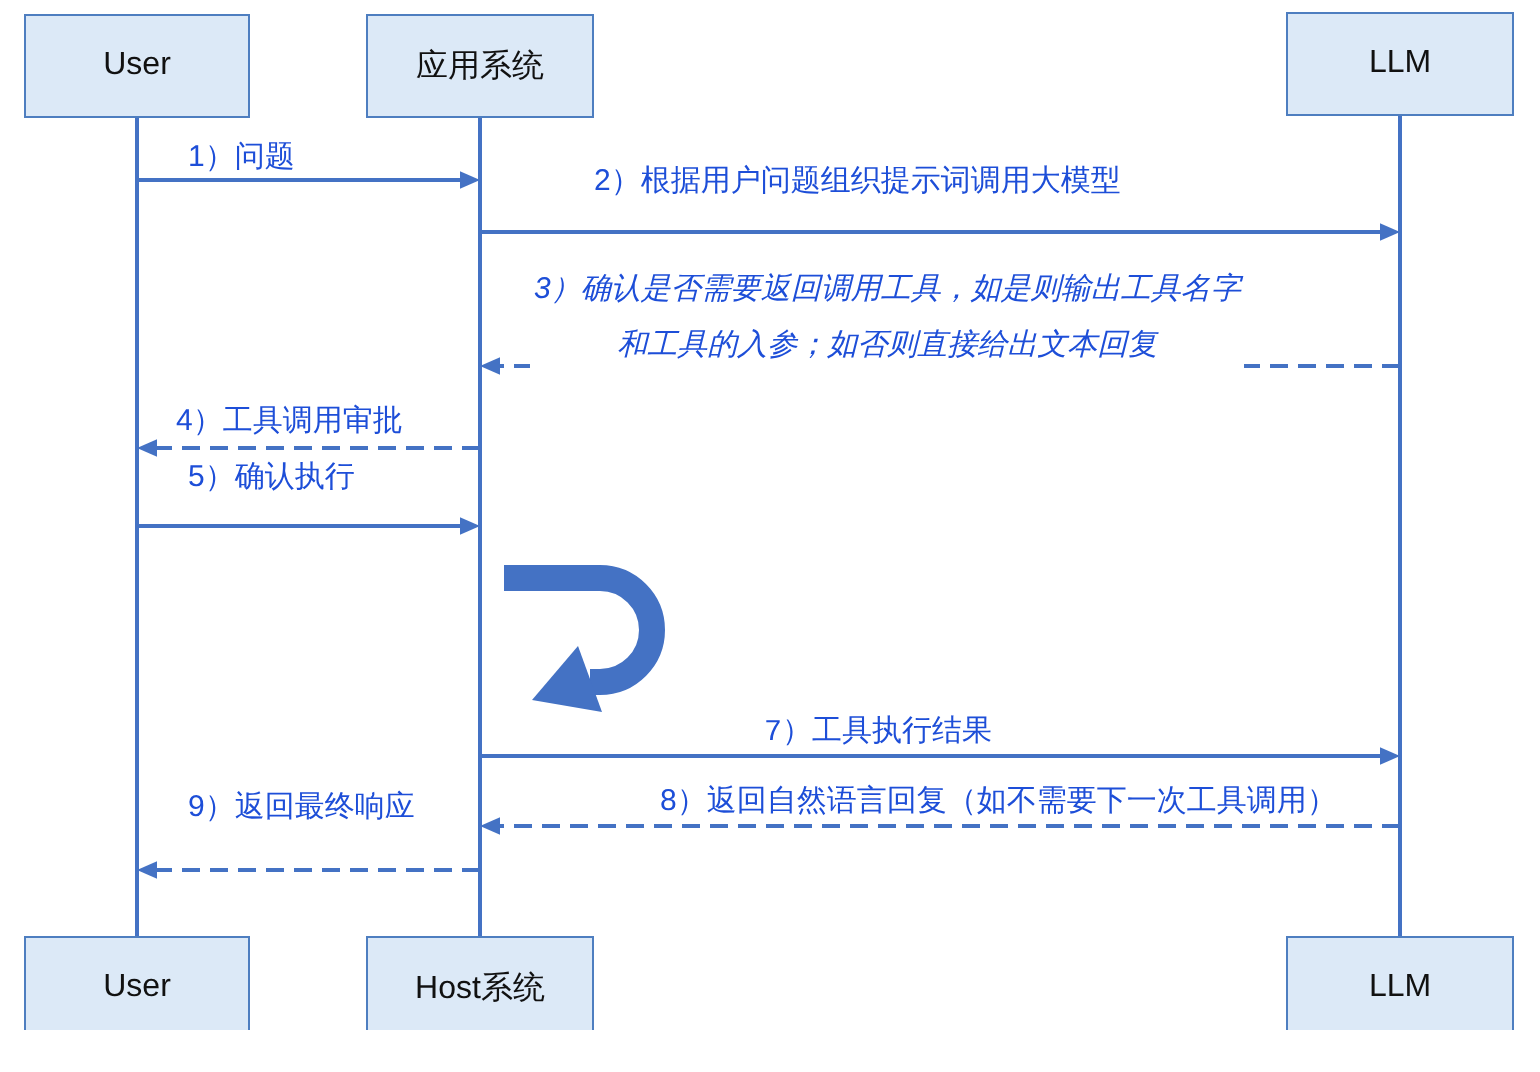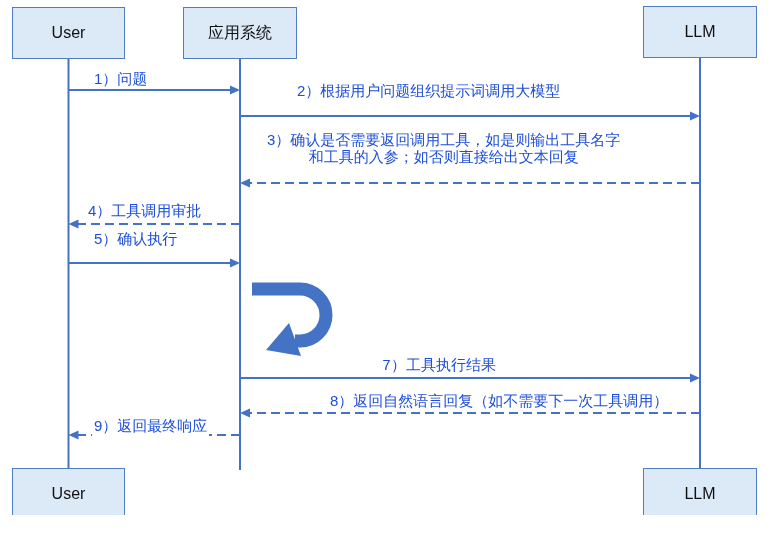--- a/index.html
+++ b/index.html
@@ -25,21 +25,21 @@
   .msg-label{
     position:absolute;
     font-size:15px;
     line-height:21px;
     color:#1d4ed8;
     background:#ffffff;
     white-space:pre-line;
     padding:0 2px;
     text-align:center;
   }
-  .msg-label.two-line{line-height:17px;}
+  .msg-label.two-line{line-height:28px;font-style:italic;}
 </style>
 </head>
 <body>
 
 <div class="stage">
 
   <svg class="diagram-svg" width="770" height="536" viewBox="0 0 770 536">
 
     <g stroke="#4472C4" stroke-width="2">
       <line x1="68.5" y1="59" x2="68.5" y2="470"></line>
@@ -94,27 +94,30 @@
   <div class="actor-box" style="left:183px;top:7px;width:114px;text-align:center;">
     <span>应用系统</span>
   </div>
   <div class="actor-box" style="left:643px;top:6px;width:114px;">
     <span>LLM</span>
   </div>
 
   <div class="actor-box" style="left:12px;top:468px;width:113px;">
     <span>User</span>
   </div>
+  <div class="actor-box" style="left:183px;top:468px;width:114px;">
+    <span>Host系统</span>
+  </div>
   <div class="actor-box" style="left:643px;top:468px;width:114px;">
     <span>LLM</span>
   </div>
 
   <div class="msg-label" style="left:92px;top:68px;">1）问题</div>
   <div class="msg-label" style="left:295px;top:80px;">2）根据用户问题组织提示词调用大模型</div>
   <div class="msg-label two-line" style="left:265px;top:131px;">3）确认是否需要返回调用工具，如是则输出工具名字
 和工具的入参；如否则直接给出文本回复</div>
   <div class="msg-label" style="left:86px;top:200px;">4）工具调用审批</div>
   <div class="msg-label" style="left:92px;top:228px;">5）确认执行</div>
   <div class="msg-label" style="left:380px;top:356px;font-family:Liberation Mono, monospace;">7）工具执行结果</div>
   <div class="msg-label" style="left:328px;top:390px;">8）返回自然语言回复（如不需要下一次工具调用）</div>
-  <div class="msg-label" style="left:92px;top:415px;">9）返回最终响应</div>
+  <div class="msg-label" style="left:92px;top:393px;">9）返回最终响应</div>
 
 </div>
 
 </body></html>

